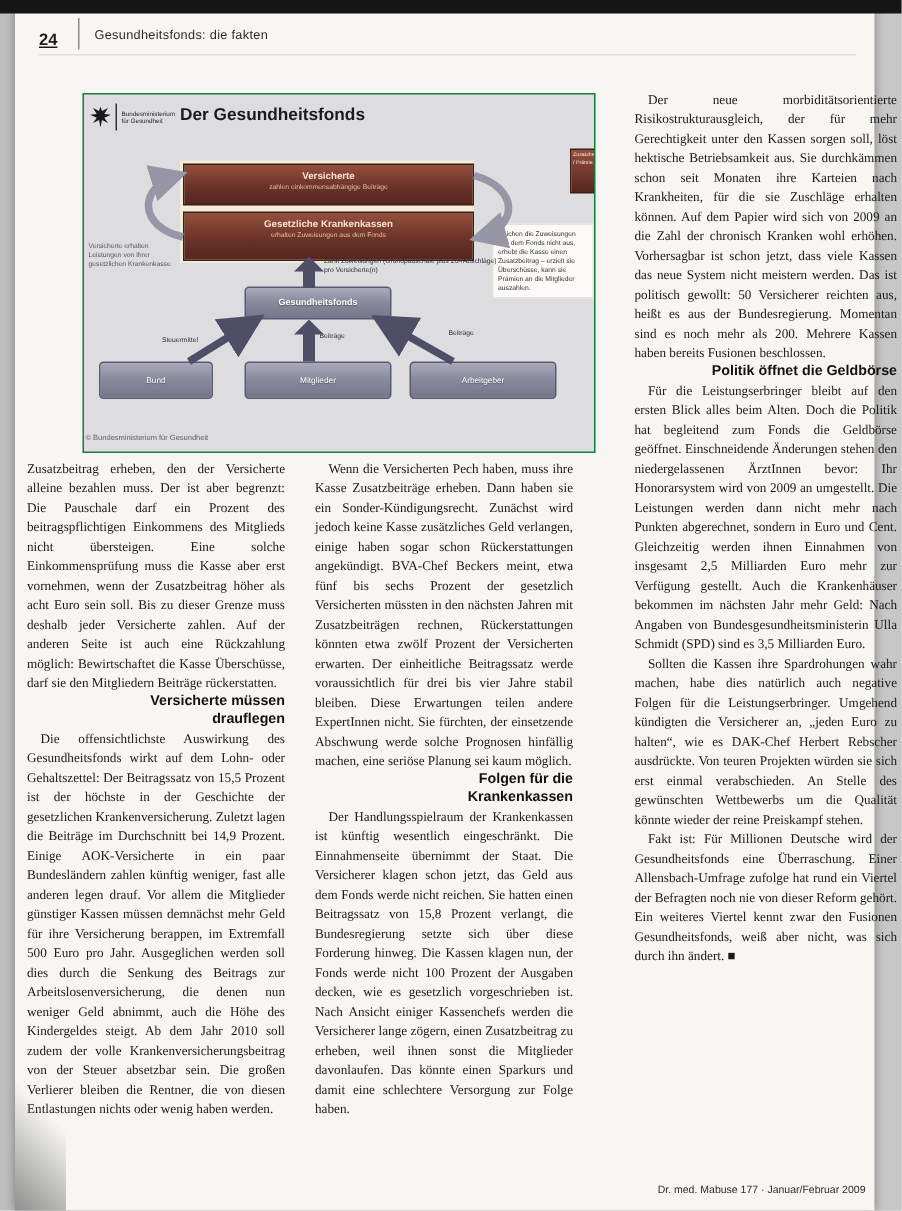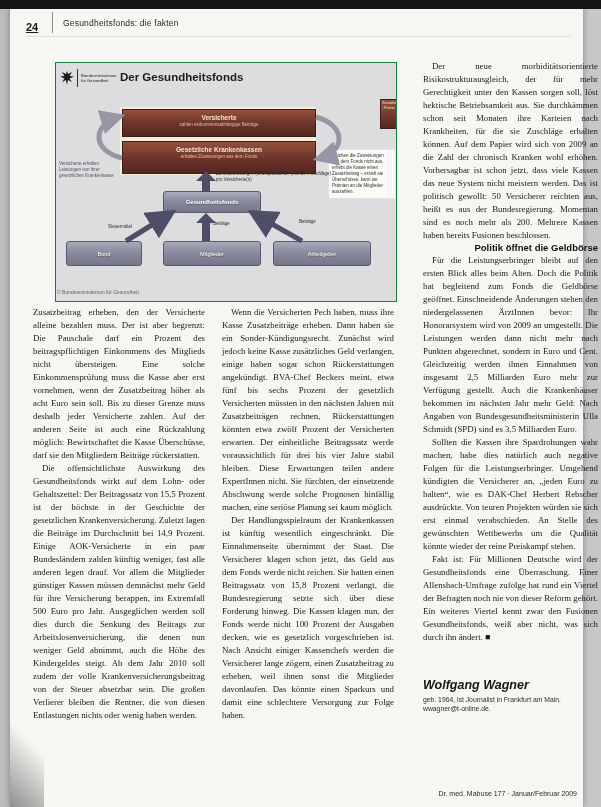--- a/index.html
+++ b/index.html
@@ -61,22 +61,22 @@
   .notel{position:absolute;left:3px;top:98px;width:57px;font:4.5px/6px "Liberation Sans",sans-serif;color:#55555a;}
   .noter{position:absolute;left:272px;top:86px;width:60px;background:#fbfaf7;border:1px solid #e4e2dc;
     padding:3px;font:4.5px/6px "Liberation Sans",sans-serif;color:#333;}
   .legendbox{position:absolute;left:324px;top:36px;width:16px;height:26px;overflow:hidden;
     background:linear-gradient(180deg,#94503c,#552621);border:1px solid #3f1d18;
     font:3.5px/4.5px "Liberation Sans",sans-serif;color:#f6e2d2;padding:1px;}
   .caption{position:absolute;left:47px;top:283px;font:5px "Liberation Sans",sans-serif;color:#63625e;}
 
   
   .col{position:absolute;text-align:justify;font:8.8px/13px "Liberation Serif",serif;color:#1a1a1a;}
-  .col1{left:23px;top:300px;width:172px;}
-  .col2{left:212px;top:300px;width:172px;}
+  .col1{left:8px;top:300px;width:172px;}
+  .col2{left:200px;top:300px;width:172px;}
   .col3{left:393px;top:54px;width:175px;margin-left:20px;}
   .col p{margin:0;}
   .indent{text-indent:9px;}
   .subhead{font:bold 9.5px/12px "Liberation Sans",sans-serif;color:#111;margin:10px 0 4px;text-align:right;padding-left:48px;}
 
   .author{margin-top:34px;text-align:left;}
   .author-name{font:italic bold 12.5px/14px "Liberation Sans",sans-serif;color:#151515;}
   .author-bio{font:6.8px/9px "Liberation Sans",sans-serif;color:#2e2e2e;margin-top:3px;}
 
   .footer{position:absolute;right:6px;bottom:10px;font:7px "Liberation Sans",sans-serif;color:#2b2b2b;}
@@ -156,40 +156,35 @@
       <line x1="70" y1="178" x2="112" y2="152" stroke="#4e4e66" stroke-width="5" marker-end="url(#ah-dark)"></line>
       <polygon points="146,178 146,160 140,160 150,150 160,160 154,160 154,178" fill="#4e4e66"></polygon>
       <line x1="246" y1="178" x2="200" y2="152" stroke="#4e4e66" stroke-width="5" marker-end="url(#ah-dark)"></line>
     </svg>
   </div>
 
   <div class="caption">© Bundesministerium für Gesundheit</div>
 
   <div class="col col1">
     <p>Zusatzbeitrag erheben, den der Versicherte alleine bezahlen muss. Der ist aber begrenzt: Die Pauschale darf ein Prozent des beitragspflichtigen Einkommens des Mitglieds nicht übersteigen. Eine solche Einkommensprüfung muss die Kasse aber erst vornehmen, wenn der Zusatzbeitrag höher als acht Euro sein soll. Bis zu dieser Grenze muss deshalb jeder Versicherte zahlen. Auf der anderen Seite ist auch eine Rückzahlung möglich: Bewirtschaftet die Kasse Überschüsse, darf sie den Mitgliedern Beiträge rückerstatten.</p>
+    <p class="subhead">Versicherte müssen drauflegen</p>
     <p class="indent">Die offensichtlichste Auswirkung des Gesundheitsfonds wirkt auf dem Lohn- oder Gehaltszettel: Der Beitragssatz von 15,5 Prozent ist der höchste in der Geschichte der gesetzlichen Krankenversicherung. Zuletzt lagen die Beiträge im Durchschnitt bei 14,9 Prozent. Einige AOK-Versicherte in ein paar Bundesländern zahlen künftig weniger, fast alle anderen legen drauf. Vor allem die Mitglieder günstiger Kassen müssen demnächst mehr Geld für ihre Versicherung berappen, im Extremfall 500 Euro pro Jahr. Ausgeglichen werden soll dies durch die Senkung des Beitrags zur Arbeitslosenversicherung, die denen nun weniger Geld abnimmt, auch die Höhe des Kindergeldes steigt. Ab dem Jahr 2010 soll zudem der volle Krankenversicherungsbeitrag von der Steuer absetzbar sein. Die großen Verlierer bleiben die Rentner, die von diesen Entlastungen nichts oder wenig haben werden.</p>
   </div>
 
   <div class="col col2">
     <p class="indent">Wenn die Versicherten Pech haben, muss ihre Kasse Zusatzbeiträge erheben. Dann haben sie ein Sonder-Kündigungsrecht. Zunächst wird jedoch keine Kasse zusätzliches Geld verlangen, einige haben sogar schon Rückerstattungen angekündigt. BVA-Chef Beckers meint, etwa fünf bis sechs Prozent der gesetzlich Versicherten müssten in den nächsten Jahren mit Zusatzbeiträgen rechnen, Rückerstattungen könnten etwa zwölf Prozent der Versicherten erwarten. Der einheitliche Beitragssatz werde voraussichtlich für drei bis vier Jahre stabil bleiben. Diese Erwartungen teilen andere ExpertInnen nicht. Sie fürchten, der einsetzende Abschwung werde solche Prognosen hinfällig machen, eine seriöse Planung sei kaum möglich.</p>
+    <p class="subhead">Folgen für die Krankenkassen</p>
     <p class="indent">Der Handlungsspielraum der Krankenkassen ist künftig wesentlich eingeschränkt. Die Einnahmenseite übernimmt der Staat. Die Versicherer klagen schon jetzt, das Geld aus dem Fonds werde nicht reichen. Sie hatten einen Beitragssatz von 15,8 Prozent verlangt, die Bundesregierung setzte sich über diese Forderung hinweg. Die Kassen klagen nun, der Fonds werde nicht 100 Prozent der Ausgaben decken, wie es gesetzlich vorgeschrieben ist. Nach Ansicht einiger Kassenchefs werden die Versicherer lange zögern, einen Zusatzbeitrag zu erheben, weil ihnen sonst die Mitglieder davonlaufen. Das könnte einen Sparkurs und damit eine schlechtere Versorgung zur Folge haben.</p>
   </div>
 
   <div class="col col3">
     <p class="indent">Der neue morbiditätsorientierte Risikostrukturausgleich, der für mehr Gerechtigkeit unter den Kassen sorgen soll, löst hektische Betriebsamkeit aus. Sie durchkämmen schon seit Monaten ihre Karteien nach Krankheiten, für die sie Zuschläge erhalten können. Auf dem Papier wird sich von 2009 an die Zahl der chronisch Kranken wohl erhöhen. Vorhersagbar ist schon jetzt, dass viele Kassen das neue System nicht meistern werden. Das ist politisch gewollt: 50 Versicherer reichten aus, heißt es aus der Bundesregierung. Momentan sind es noch mehr als 200. Mehrere Kassen haben bereits Fusionen beschlossen.</p>
     <p class="subhead">Politik öffnet die Geldbörse</p>
     <p class="indent">Für die Leistungserbringer bleibt auf den ersten Blick alles beim Alten. Doch die Politik hat begleitend zum Fonds die Geldbörse geöffnet. Einschneidende Änderungen stehen den niedergelassenen ÄrztInnen bevor: Ihr Honorarsystem wird von 2009 an umgestellt. Die Leistungen werden dann nicht mehr nach Punkten abgerechnet, sondern in Euro und Cent. Gleichzeitig werden ihnen Einnahmen von insgesamt 2,5 Milliarden Euro mehr zur Verfügung gestellt. Auch die Krankenhäuser bekommen im nächsten Jahr mehr Geld: Nach Angaben von Bundesgesundheitsministerin Ulla Schmidt (SPD) sind es 3,5 Milliarden Euro.</p>
     <p class="indent">Sollten die Kassen ihre Spardrohungen wahr machen, habe dies natürlich auch negative Folgen für die Leistungserbringer. Umgehend kündigten die Versicherer an, „jeden Euro zu halten“, wie es DAK-Chef Herbert Rebscher ausdrückte. Von teuren Projekten würden sie sich erst einmal verabschieden. An Stelle des gewünschten Wettbewerbs um die Qualität könnte wieder der reine Preiskampf stehen.</p>
     <p class="indent">Fakt ist: Für Millionen Deutsche wird der Gesundheitsfonds eine Überraschung. Einer Allensbach-Umfrage zufolge hat rund ein Viertel der Befragten noch nie von dieser Reform gehört. Ein weiteres Viertel kennt zwar den Fusionen Gesundheitsfonds, weiß aber nicht, was sich durch ihn ändert. ■</p>
 
-    <div class="author">
-      <div class="author-name">Wolfgang Wagner</div>
-      <div class="author-bio">
-        <span>geb. 1964, ist Journalist in Frankfurt am Main.</span><br>
-        <span>wwagner@t-online.de.</span>
-      </div>
-    </div>
   </div>
 
   <div class="footer">Dr. med. Mabuse 177 · Januar/Februar 2009</div>
 
   <div class="scan-corner"></div>
 </div>
 
 </body></html>

